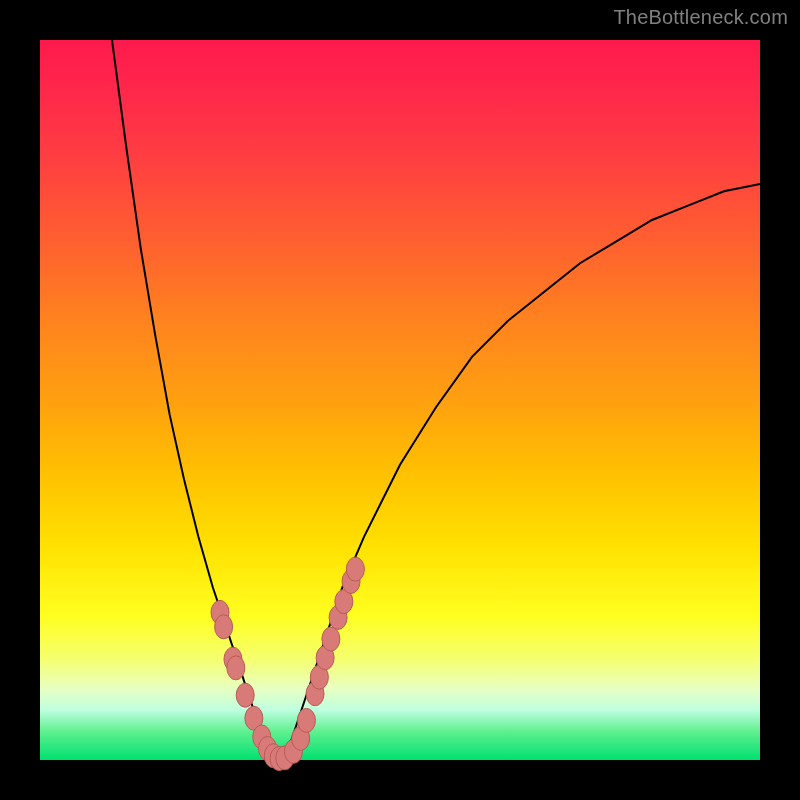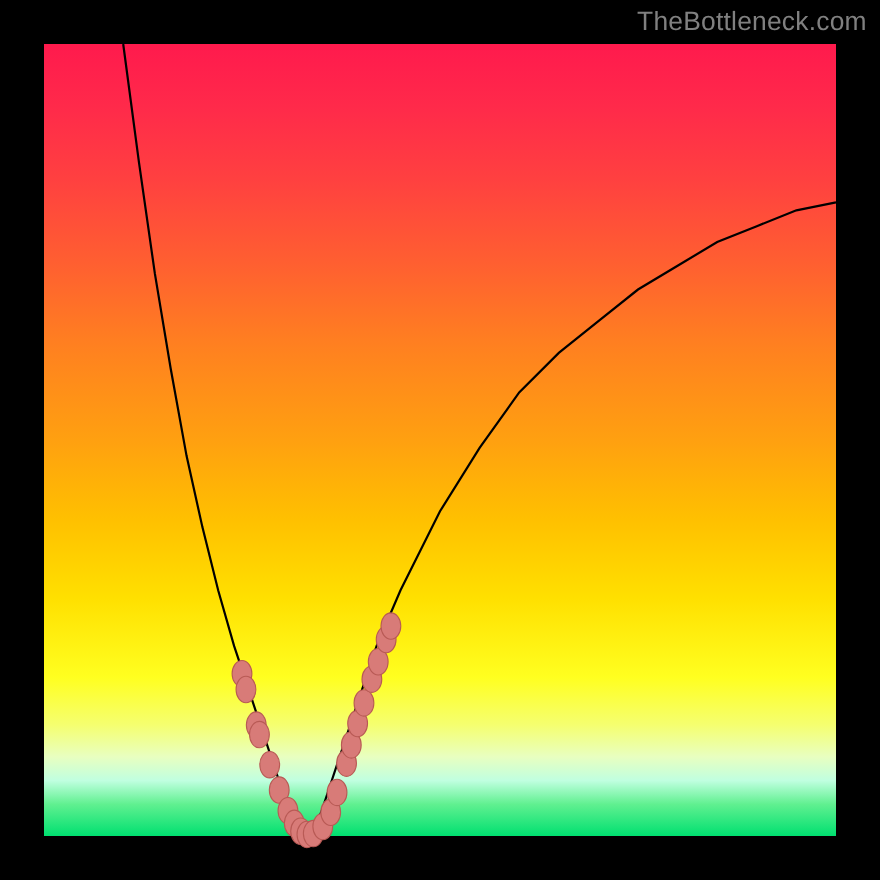--- a/index.html
+++ b/index.html
@@ -40,21 +40,21 @@
       #c0ffe0 93%,
       #60f090 96%,
       #00e070 100%
     );
   }
   .watermark {
     position: absolute;
     top: 6px;
     right: 12px;
     color: #808080;
-    font-size: 24px;
+    font-size: 20px;
     font-weight: 500;
     letter-spacing: 0.2px;
   }
   svg.curves {
     position: absolute;
     left: 0;
     top: 0;
     width: 720px;
     height: 720px;
     overflow: visible;

